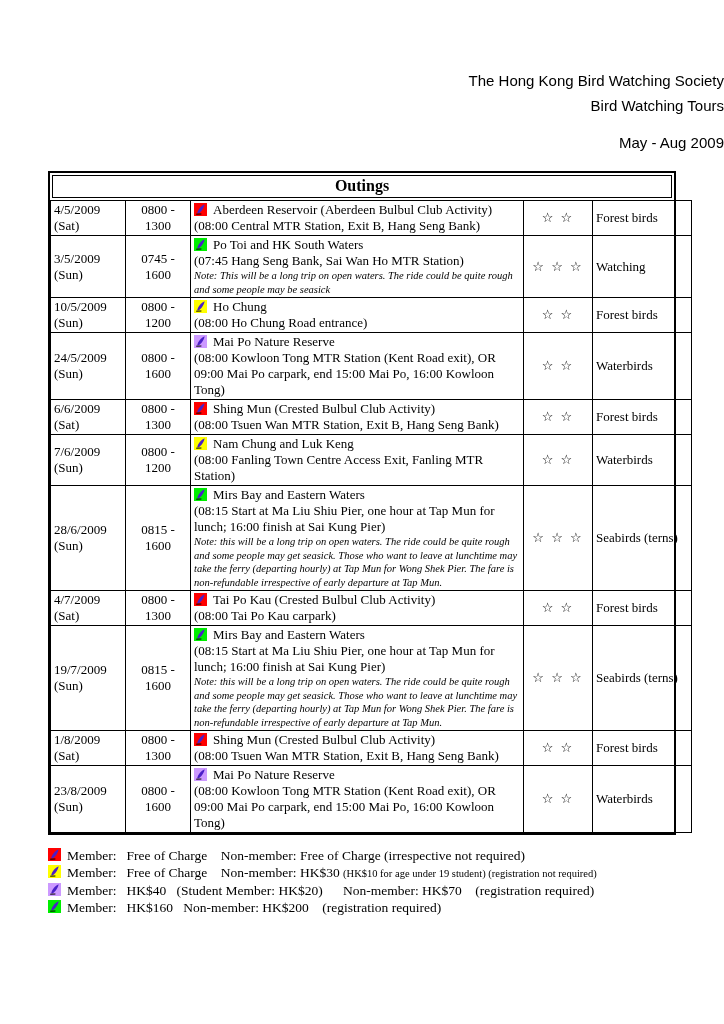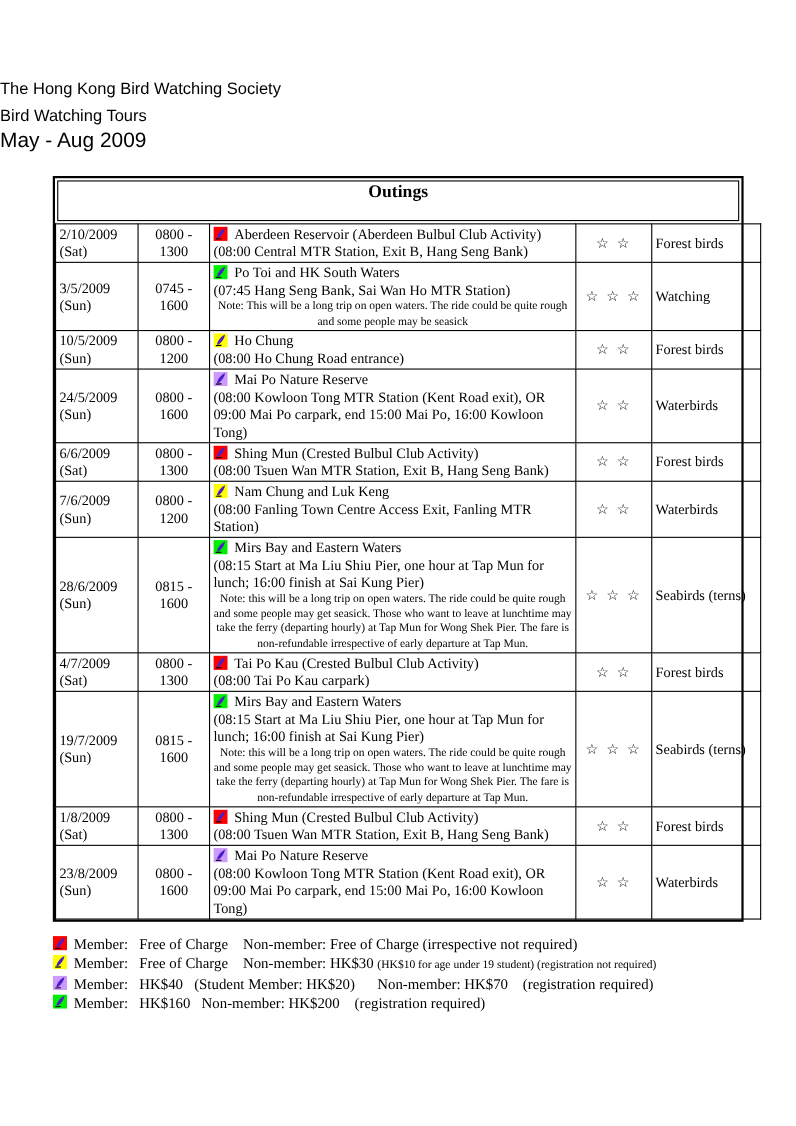--- a/index.html
+++ b/index.html
@@ -3,59 +3,59 @@
 <meta charset="utf-8">
 <style>
   html,body{margin:0;padding:0;background:#fff;}
   body{
     width:724px;height:1024px;
     font-family:"Liberation Serif", serif;
     color:#000;
     position:relative;
   }
   
-  .titles{padding-top:68px;text-align:left;font-family:"Liberation Sans", sans-serif;}
+  .titles{padding-top:68px;text-align:right;font-family:"Liberation Sans", sans-serif;}
   .title-line{font-size:15px;line-height:25px;}
-  .title-date{font-size:19px;}
+  .title-date{font-size:15px;margin-top:16px;}
   
   .outings-box{
     width:628px;margin:20px auto 0 48px;
     border:2px solid #000;
     box-sizing:border-box;
   }
   .outings-header{
     border:1px solid #000;
     margin:2px 2px 2px 2px;
     text-align:center;
     font-weight:bold;
     font-size:16px;
-    padding:1px 0 16px 0;
+    padding:1px 0 2px 0;
   }
   table.outings{
     border-collapse:collapse;
     width:100%;
     table-layout:fixed;
   }
   table.outings td{
     border:1px solid #000;
     font-size:13px;
     line-height:16px;
     padding:1px 3px;
     vertical-align:middle;
     overflow:hidden;
   }
   td.c-date{width:68px;}
   td.c-time{width:58px;text-align:center;}
   td.c-desc{width:326px;vertical-align:middle;}
   td.c-star{width:62px;text-align:center;letter-spacing:2px;font-size:14px;}
   td.c-type{width:92px;}
   .note{
+    font-style:italic;
     font-size:10.5px;
     line-height:13.5px;
-    text-align:center;
   }
   .evt-icon{
     display:inline-block;width:13px;height:13px;
     vertical-align:-2px;margin-right:6px;
     line-height:0;
   }
   .evt-icon svg{display:block;}
   
   .legend{margin:12px 0 0 48px;}
   .legend-item{
@@ -74,21 +74,21 @@
   <div class="title-line">Bird Watching Tours</div>
   <div class="title-date">May - Aug 2009</div>
 </div>
 
 <div class="outings-box">
   <div class="outings-header">Outings</div>
   <table class="outings">
     <tbody>
   <tr>
     <td class="c-date">
-      <div>2/10/2009</div>
+      <div>4/5/2009</div>
       <div>(Sat)</div>
     </td>
     <td class="c-time">
       <div>0800 -</div>
       <div>1300</div>
     </td>
     <td class="c-desc">
       <div>
         <span class="evt-icon">
           <svg width="13" height="13" viewBox="0 0 13 13">

